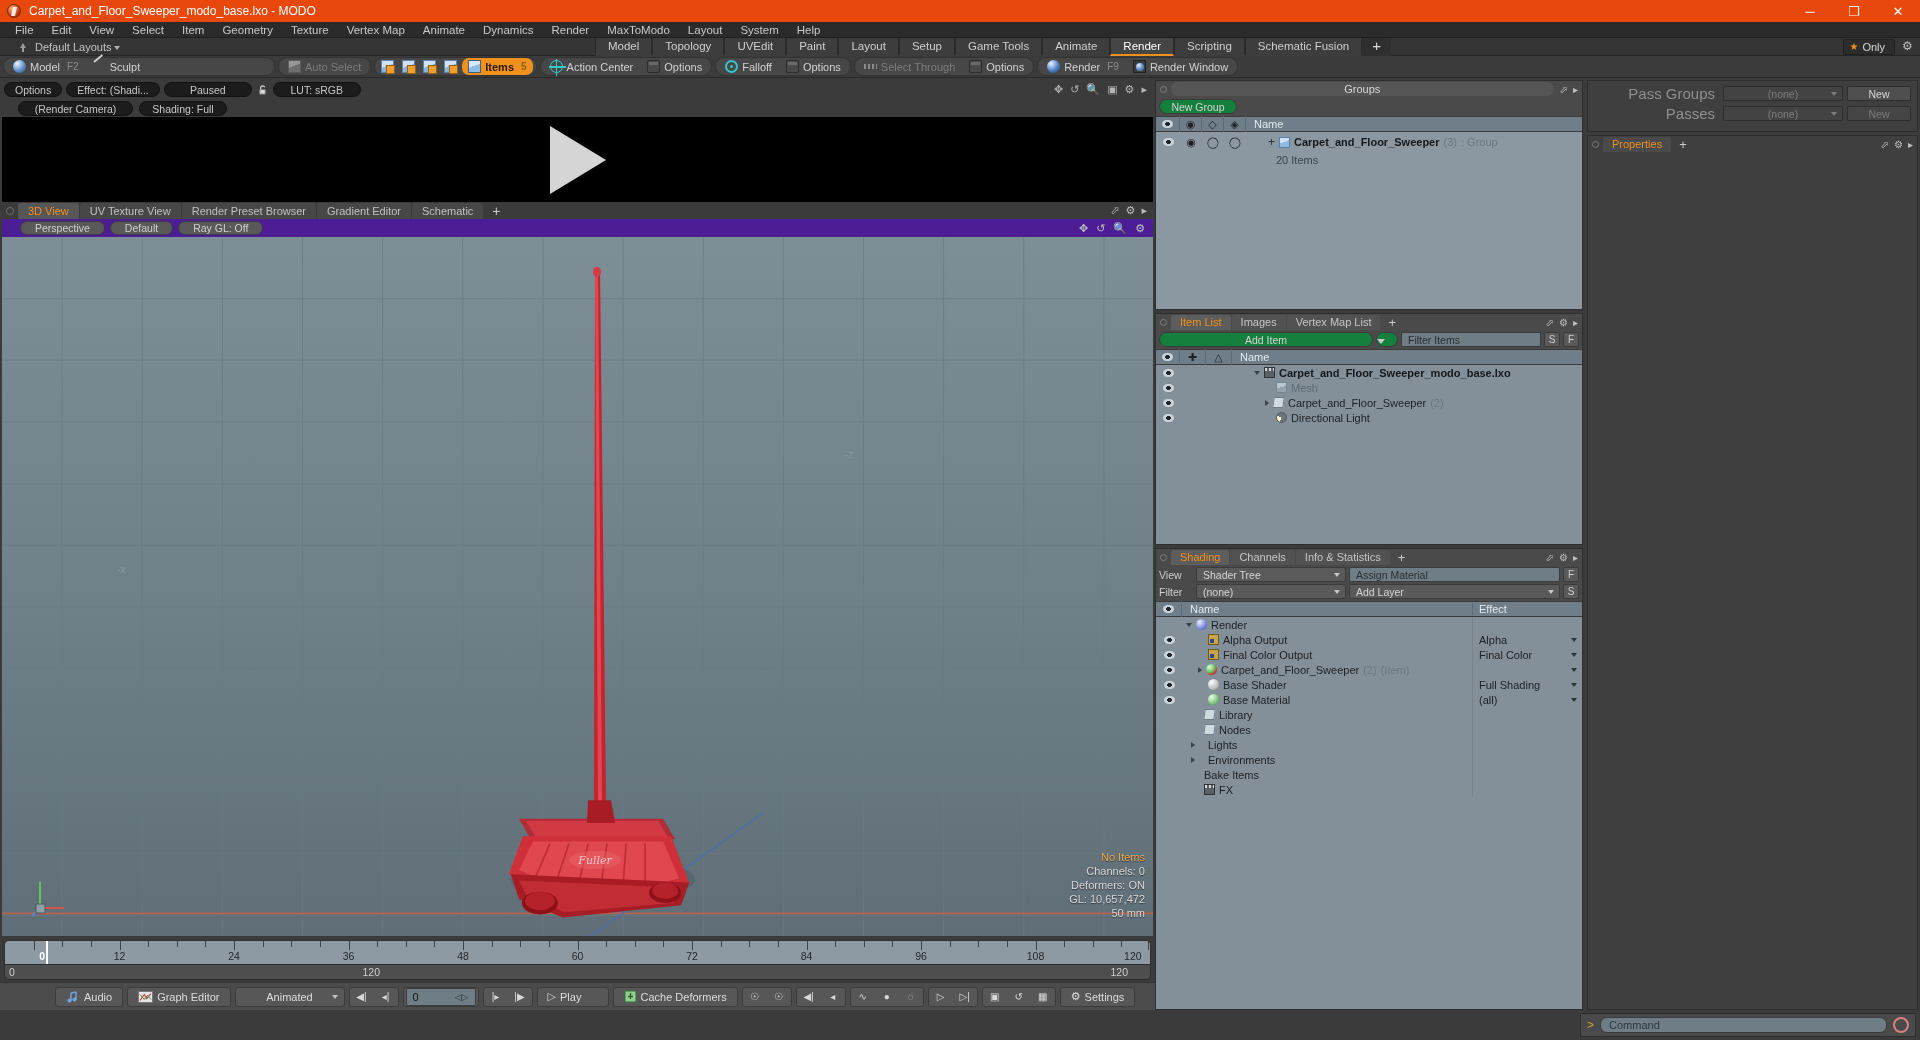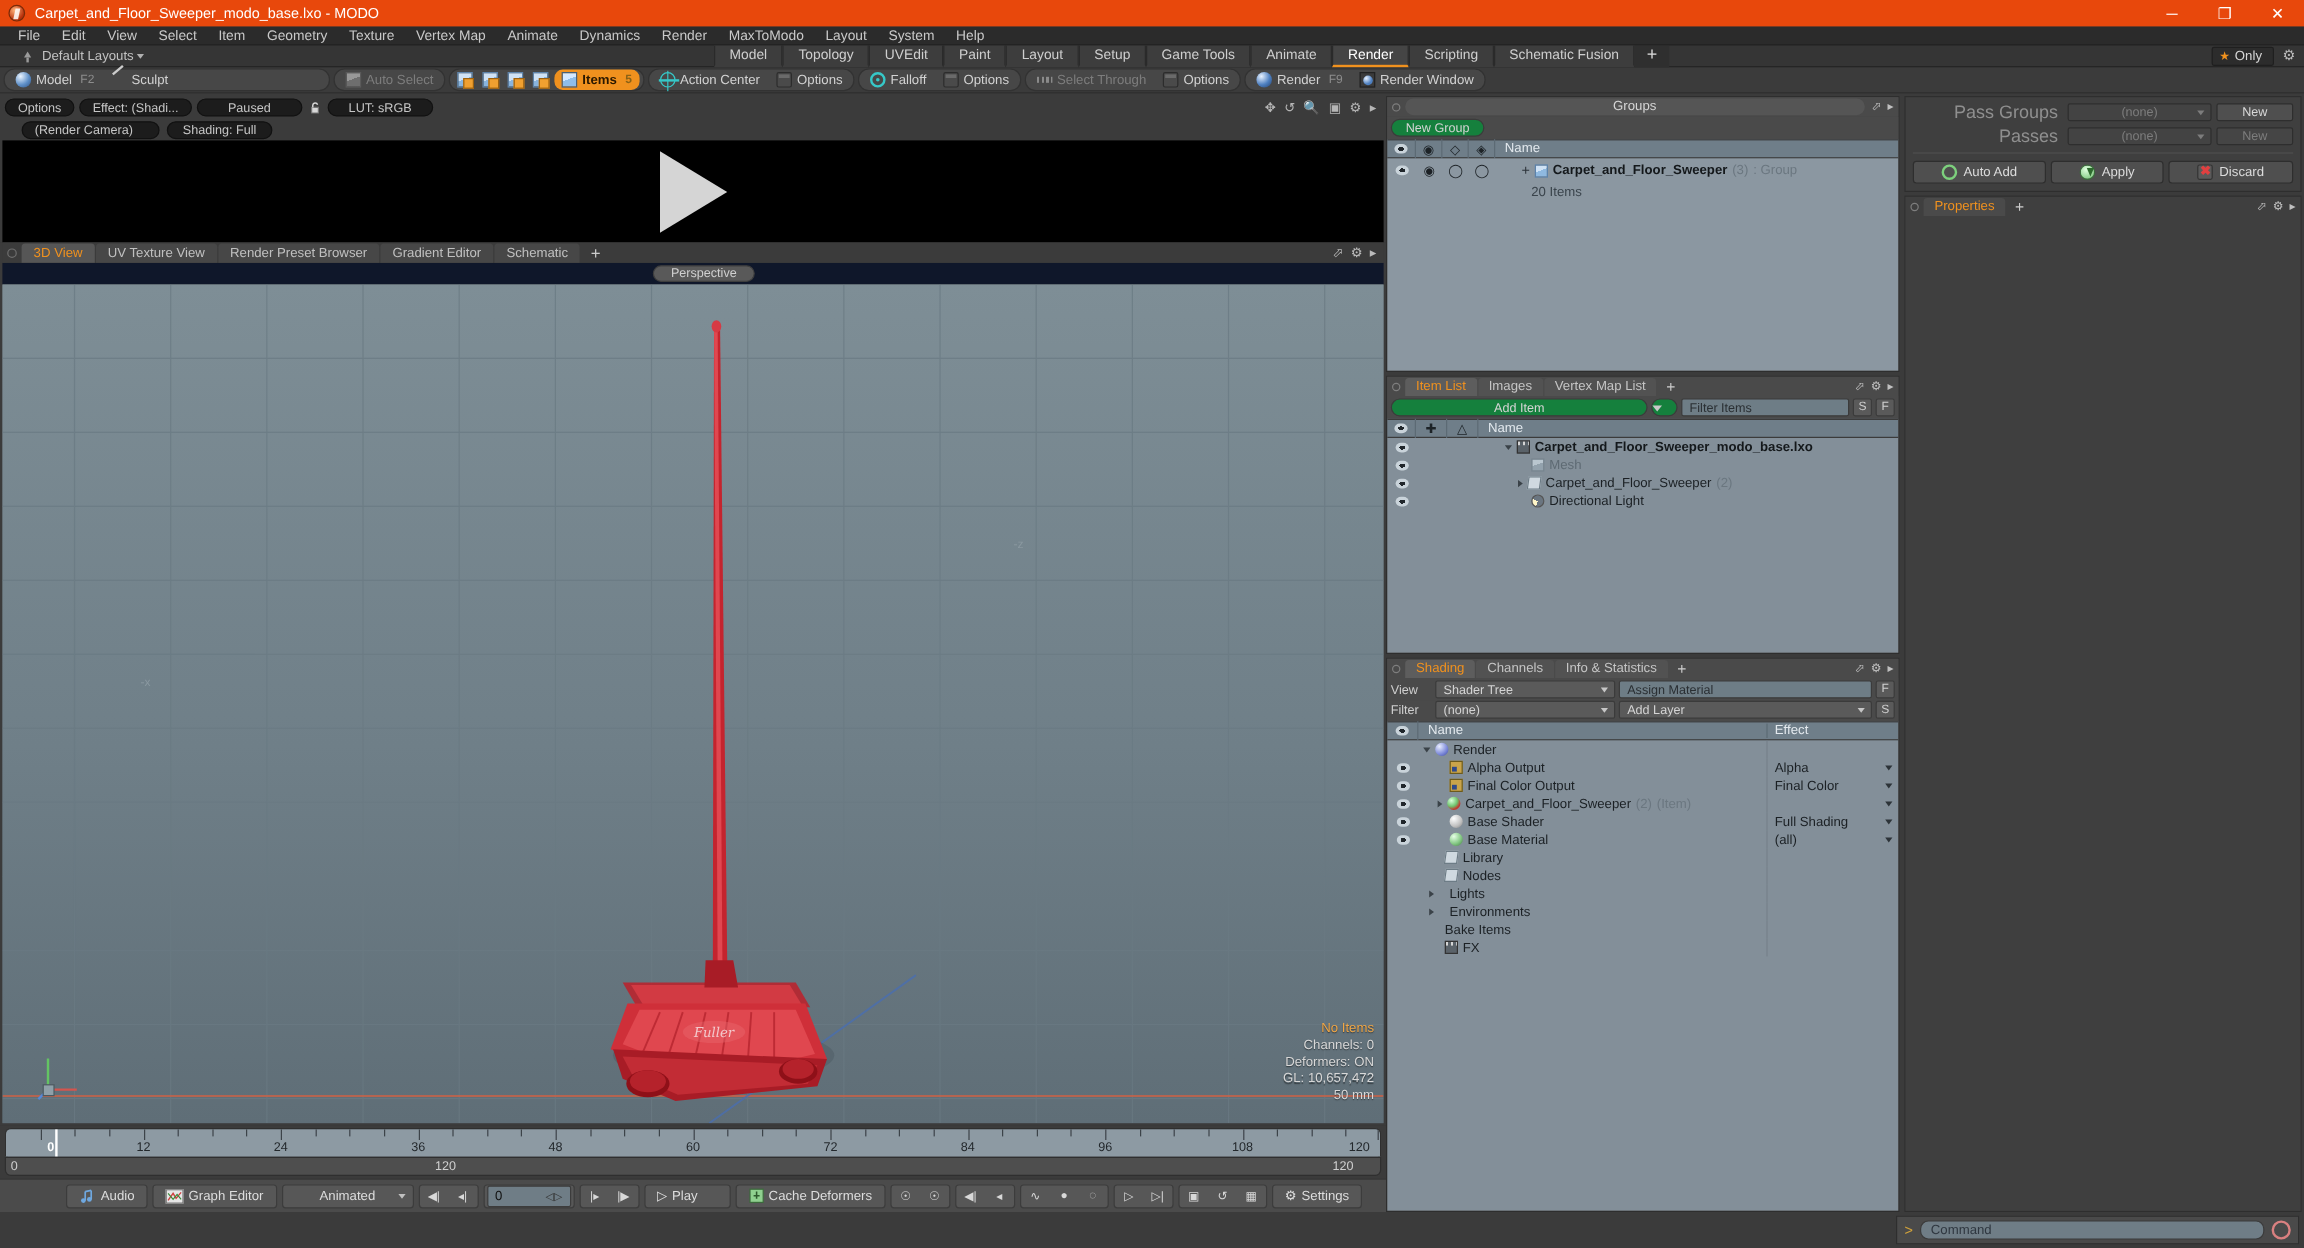--- a/index.html
+++ b/index.html
@@ -152,21 +152,21 @@
   .viewport-panel { flex: 1 1 auto; display:flex; flex-direction:column; min-height:0; background:#3b3b3b; padding:0 2px 2px 2px;}
   .vtabrow { height:17px; display:flex; align-items:flex-end; gap:0; position:relative; background:#3b3b3b;}
   .vtabrow .dot { width:8px;height:8px;border-radius:50%;border:1px solid #6e6e6e; margin:0 4px 4px 4px; flex:0 0 8px;}
   .vtab {
     padding: 0 10px; height:16px; line-height:16px; font-size:11px; color:#c0c0c0;
     background:#474747; border-top-left-radius:3px;border-top-right-radius:3px; margin-right:1px;
   }
   .vtab.active { color:#f0911e; background:#565656; }
   .vtab.plus { background:transparent; color:#ccc; font-size:14px; padding:0 8px;}
   .vtab-icons { margin-left:auto; display:flex; gap:6px; align-items:center; padding: 0 6px 2px 0; color:#bbb; font-size:11px;}
-  .vtoolrow { height:18px; display:flex; align-items:center; gap:5px; padding:2px 0 2px 18px; background:#0f172a;flex-direction:column;}
+  .vtoolrow { height:18px; display:flex; align-items:center; gap:5px; padding:2px 0 2px 18px; background:#4c1d95;}
   .vbtn { background:#595959; border:1px solid #3e3e3e; border-radius:8px; height:14px; line-height:13px;
           padding:0 14px; font-size:10.5px; color:#d0d0d0; white-space:nowrap;}
   .vtool-icons{ margin-left:auto; display:flex; gap:8px; align-items:center; padding-right:8px; color:#c0c0c0; font-size:11px;}
 
   .viewport {
     flex:1 1 auto; position:relative; min-height:0; overflow:hidden;
     background: linear-gradient(180deg,#7b8b93 0%, #6d7d86 55%, #5e6d76 100%);
   }
   .grid-svg { position:absolute; inset:0; width:100%; height:100%; }
   .vp-hud { position:absolute; right:8px; bottom:16px; text-align:right; font-size:11px; color:#d8d8d8; line-height:14px;
@@ -471,21 +471,21 @@
           <div class="preview-icons">
             <span>✥</span>
             <span>↺</span>
             <span>🔍</span>
             <span>▣</span>
             <span>⚙</span>
             <span>▸</span>
           </div>
         </div>
         <div class="preview-toolrow2">
-          <div class="pbtn" style="min-width:115px;text-align:left">(Render Camera)</div>
+          <div class="pbtn" style="min-width:115px;text-align:center">(Render Camera)</div>
           <div class="pbtn" style="min-width:88px;text-align:center">Shading: Full</div>
         </div>
         <div class="preview-canvas">
           <div class="play-tri"></div>
         </div>
       </div>
 
       <div class="viewport-panel">
         <div class="vtabrow">
           <div class="dot"></div>
@@ -1076,34 +1076,20 @@
             <div class="pnew">New</div>
           </div>
           <div class="prow">
             <div class="plabel">Passes</div>
             <div class="pselect">
                 <span>(none)</span>
                 <span class="caret"></span>
               </div>
             <div class="pnew dim">New</div>
           </div>
-          <div class="pbtnrow">
-            <div class="pbig">
-                <span class="ic-autoadd"></span>
-                <span>Auto Add</span>
-              </div>
-            <div class="pbig">
-                <span class="ic-apply"></span>
-                <span>Apply</span>
-              </div>
-            <div class="pbig">
-                <span class="ic-discard">✖</span>
-                <span>Discard</span>
-              </div>
-          </div>
         </div>
         <div class="props-panel">
           <div class="panel-head" style="background:#3f3f3f">
             <div class="ph-dot"></div>
             <div class="ph-tabs">
               <div class="ptab active" style="background:#4a4a4a">Properties</div>
               <div class="ptab plus">+</div>
             </div>
             <div class="ph-icons">
               <span>⬀</span>

